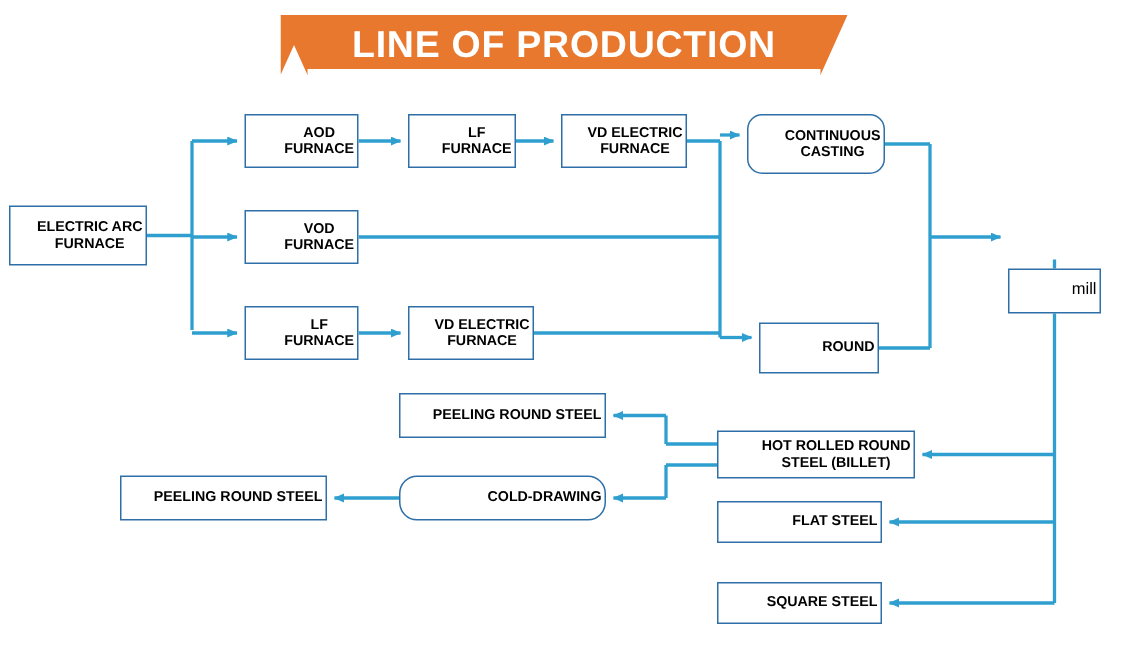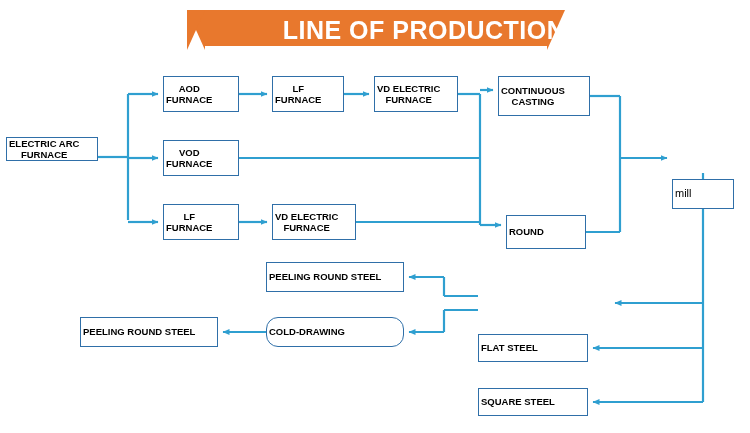--- a/index.html
+++ b/index.html
@@ -37,31 +37,30 @@
     width: 378px;
     height: 40px;
     display: flex;
     align-items: center;
     justify-content: center;
     color: #ffffff;
     font-size: 25px;
     font-weight: bold;
     letter-spacing: 0.5px;
     font-family: "Liberation Sans", sans-serif;
-    padding-left: 48px;
   }
   
   .node {
     position: absolute;
     box-sizing: border-box;
     border: 1px solid #2f6fa8;
     background: #ffffff;
     display: flex;
     align-items: center;
-    justify-content: flex-start;
+    justify-content: flex-end;
     text-align: center;
     color: #000000;
     font-weight: bold;
     font-size: 9.5px;
     line-height: 11.5px;
     padding: 1px 2px;
     font-family: "Liberation Sans", sans-serif;
   }
   .node.plain {
     font-weight: normal;
@@ -144,50 +143,53 @@
       <path d="M444,277 L409,277"></path>
 
       <path d="M478,310 L444,310" marker-end="none"></path>
       <path d="M444,310 L444,332" marker-end="none"></path>
       <path d="M444,332 L409,332"></path>
 
       <path d="M266,332 L223,332"></path>
     </g>
   </svg>
 
-  <div class="node" style="left:6px;  top:137px; width:92px;  height:24px;">
+  <div class="node" style="left:6px;  top:137px; width:92px;  height:40px;">
       <span>ELECTRIC ARC<br>FURNACE</span>
     </div>
   <div class="node" style="left:163px;top:76px;  width:76px;  height:36px;">
       <span>AOD<br>FURNACE</span>
     </div>
   <div class="node" style="left:272px;top:76px;  width:72px;  height:36px;">
       <span>LF<br>FURNACE</span>
     </div>
   <div class="node" style="left:374px;top:76px;  width:84px;  height:36px;">
       <span>VD ELECTRIC<br>FURNACE</span>
     </div>
   <div class="node" style="left:163px;top:140px; width:76px;  height:36px;">
       <span>VOD<br>FURNACE</span>
     </div>
   <div class="node" style="left:163px;top:204px; width:76px;  height:36px;">
       <span>LF<br>FURNACE</span>
     </div>
   <div class="node" style="left:272px;top:204px; width:84px;  height:36px;">
       <span>VD ELECTRIC<br>FURNACE</span>
     </div>
-  <div class="node" style="left:498px;top:76px;  width:92px;  height:40px;">
+  <div class="node" style="left:498px;top:76px;  width:92px;  height:40px;border-radius:10px;">
       <span>CONTINUOUS<br>CASTING</span>
     </div>
   <div class="node" style="left:506px;top:215px; width:80px;  height:34px;">
       <span>ROUND</span>
     </div>
   <div class="node plain" style="left:672px;top:143px; width:62px; height:30px;">
       <span>mill</span>
     </div>
+  <div class="node" style="left:478px;top:287px; width:132px; height:32px;">
+      <span>HOT ROLLED ROUND<br>STEEL (BILLET)</span>
+    </div>
   <div class="node" style="left:266px;top:262px; width:138px; height:30px;">
       <span>PEELING ROUND STEEL</span>
     </div>
   <div class="node" style="left:266px;top:317px; width:138px; height:30px;border-radius:12px;">
       <span>COLD-DRAWING</span>
     </div>
   <div class="node" style="left:80px; top:317px; width:138px; height:30px;">
       <span>PEELING ROUND STEEL</span>
     </div>
   <div class="node" style="left:478px;top:334px; width:110px; height:28px;">

